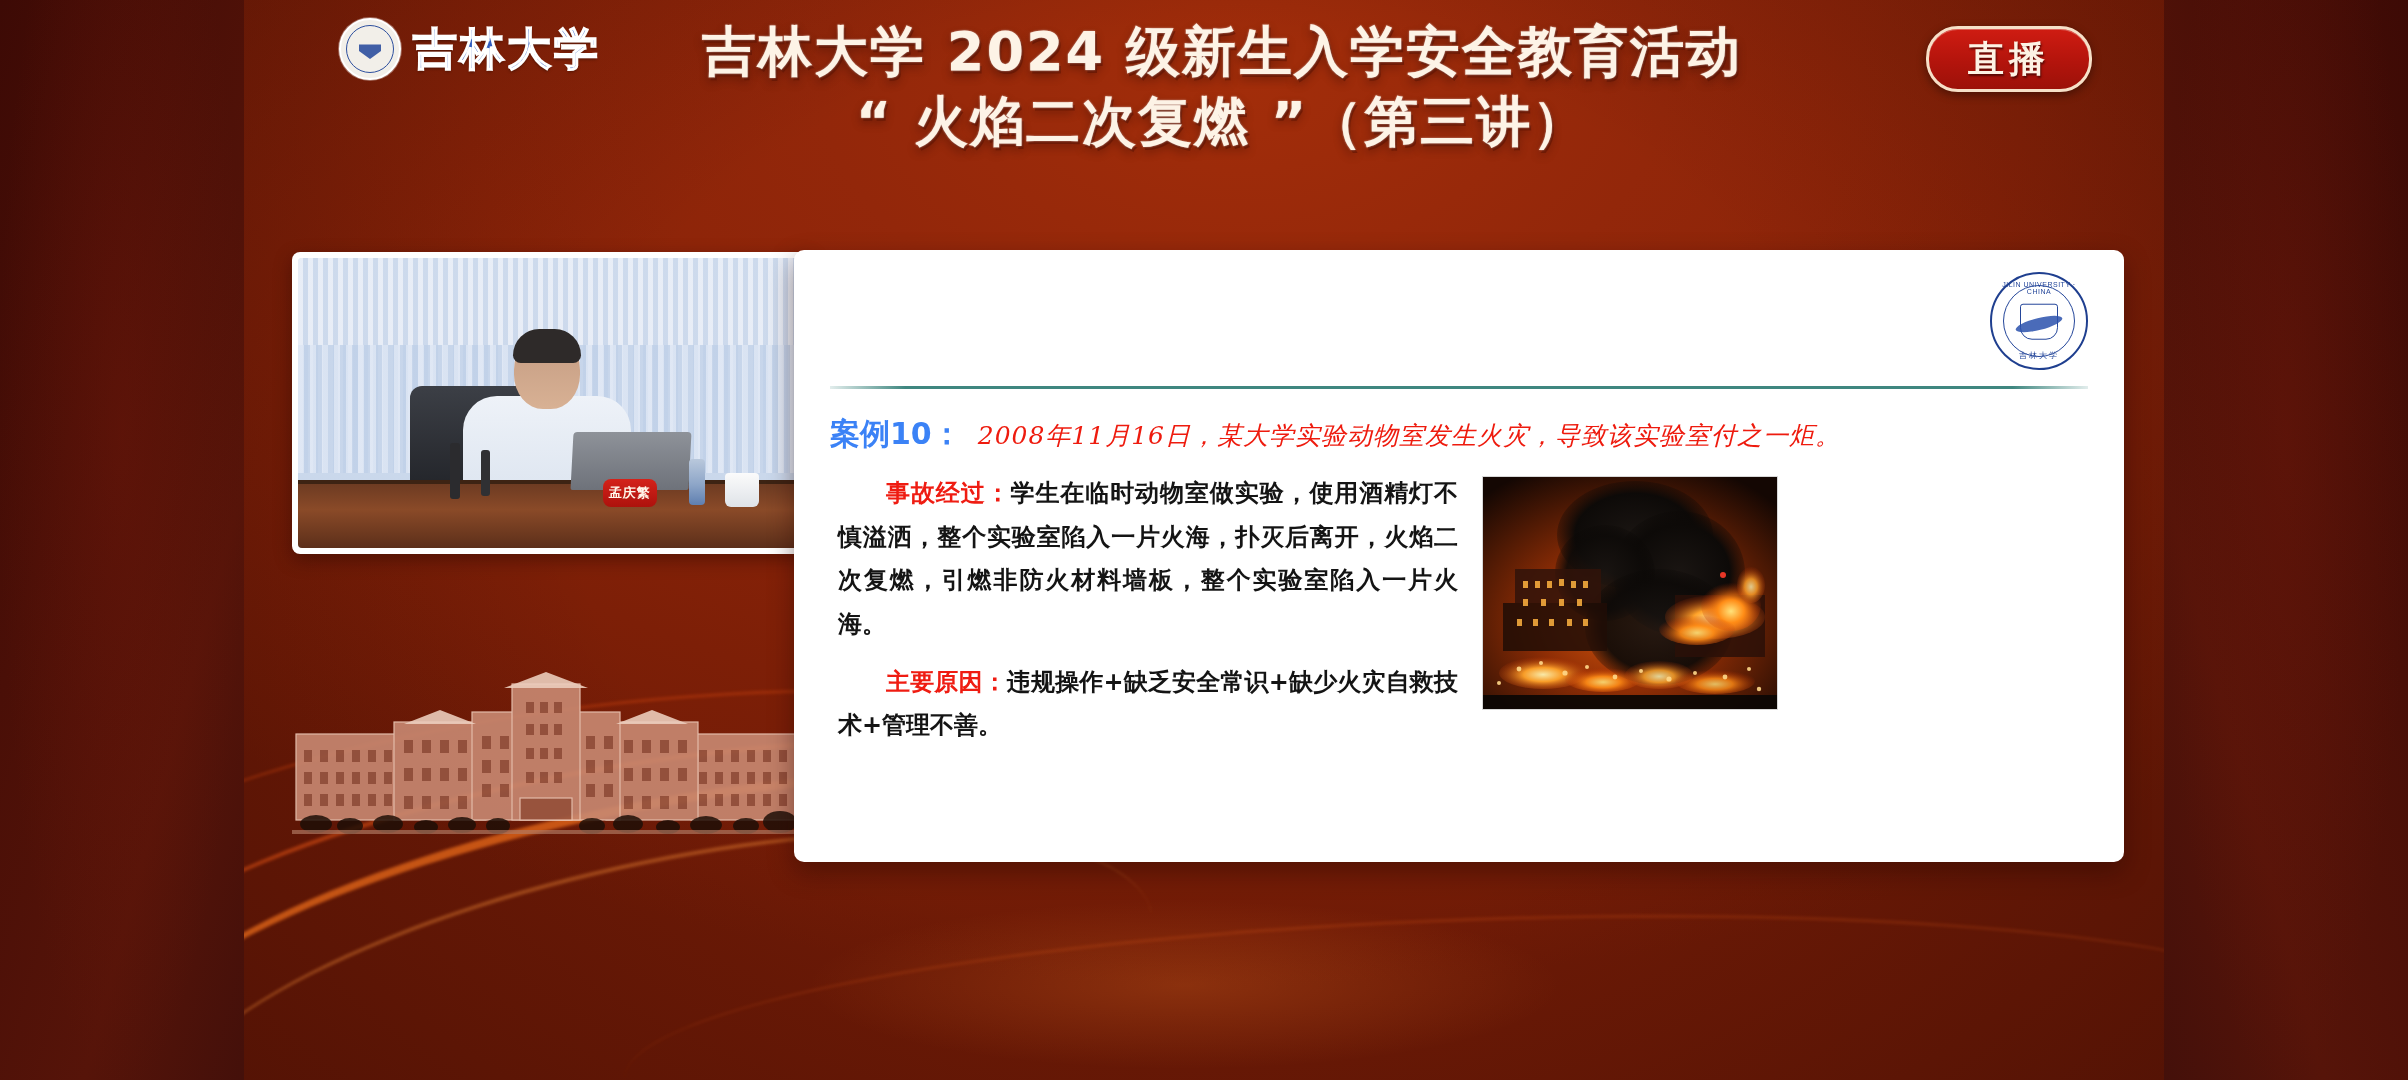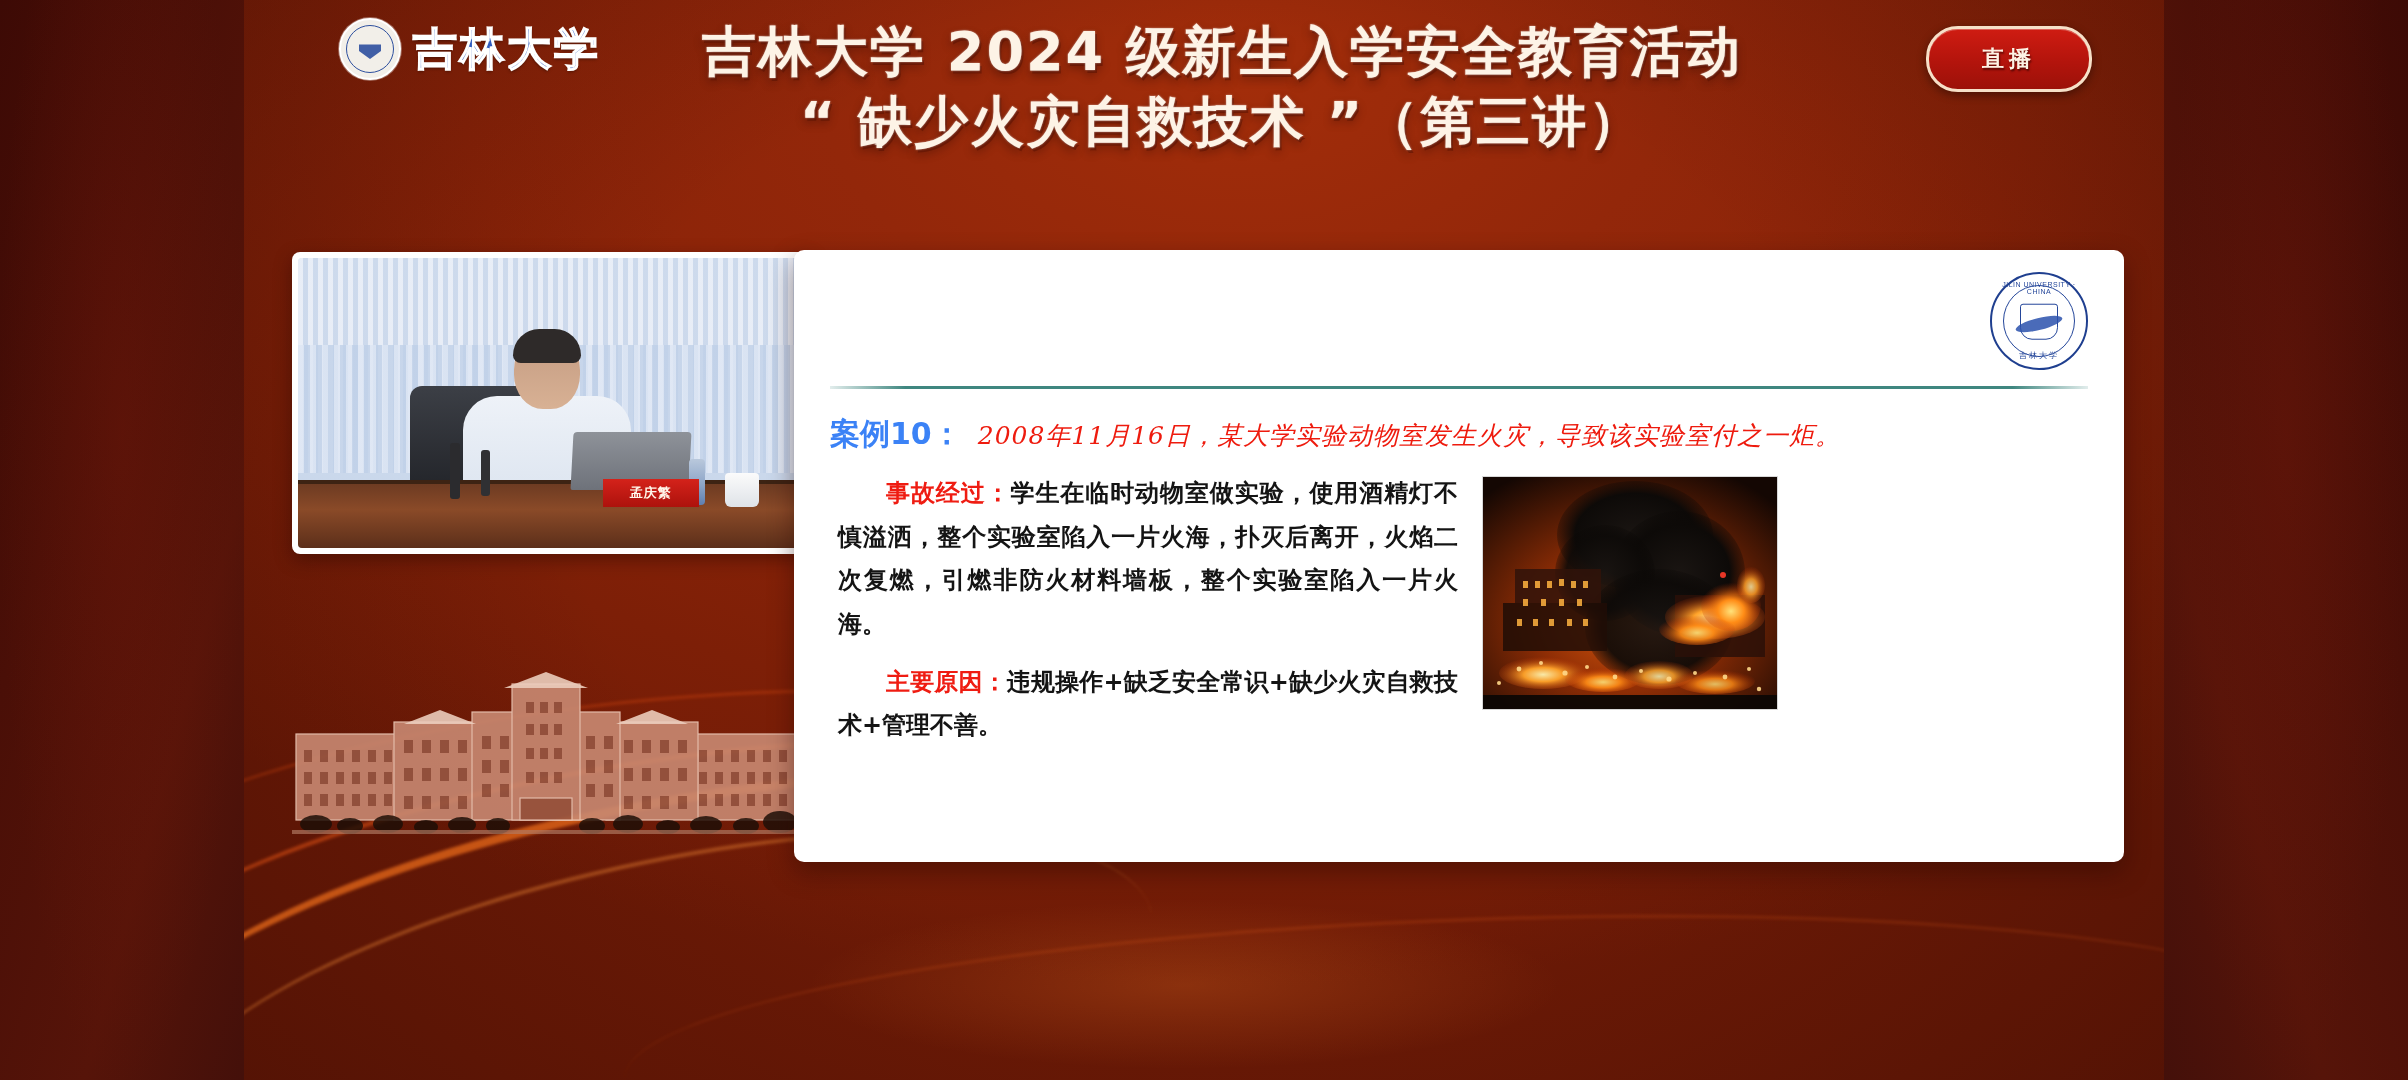--- a/index.html
+++ b/index.html
@@ -67,21 +67,21 @@
     padding-left:36px;
   }
   .title-line.second{margin-top:6px;}
 
   .live-badge{position:absolute;right:72px;top:26px;
     width:160px;height:60px;border-radius:32px;
     background:linear-gradient(180deg,#cf1c12 0%,#b3140c 55%,#9c1109 100%);
     border:3px solid #f6e0c8;
     box-shadow:0 3px 10px rgba(0,0,0,.4), inset 0 1px 0 rgba(255,255,255,.3);
     display:flex;align-items:center;justify-content:center;}
-  .live-badge span{font-size:22px;font-weight:700;letter-spacing:5px;color:#fdf2e4;
+  .live-badge span{font-size:36px;font-weight:700;letter-spacing:5px;color:#fdf2e4;
     text-shadow:1px 2px 2px rgba(60,4,0,.75);font-family:"DejaVu Sans",sans-serif;text-align:right;}
 
   
   .speaker-panel{position:absolute;left:48px;top:252px;width:508px;height:290px;z-index:25;
     background:#fff;border-radius:8px;padding:6px;
     box-shadow:0 6px 18px rgba(40,6,2,.45);}
   .speaker-video{position:relative;width:100%;height:100%;border-radius:4px;overflow:hidden;
     background:linear-gradient(180deg,#dfe7f2 0%,#cfdcee 55%,#c4d3e8 100%);}
   .vid-backdrop{position:absolute;left:0;top:0;width:100%;height:74%;
     background:repeating-linear-gradient(90deg,#e9eef7 0 5px,#ccd9ec 5px 10px);opacity:.95;}
@@ -96,22 +96,22 @@
     width:66px;height:78px;border-radius:50% 50% 44% 44%;
     background:linear-gradient(180deg,#3a3330 0%,#c8a086 26%,#d8b194 100%);}
   .person-hair{position:absolute;left:50%;top:-2px;transform:translateX(-50%);
     width:68px;height:34px;border-radius:34px 34px 10px 10px;background:#2e2a29;}
   .person-body{position:absolute;left:49%;bottom:18%;transform:translateX(-50%);
     width:168px;height:100px;border-radius:34px 34px 0 0;
     background:linear-gradient(180deg,#eef2f8 0%,#dde5f0 100%);}
   .laptop{position:absolute;left:54%;bottom:20%;width:118px;height:58px;
     background:linear-gradient(180deg,#8e9299 0%,#6e727a 100%);border-radius:4px 4px 2px 2px;
     transform:skewX(-3deg);}
-  .nameplate{position:absolute;left:60%;bottom:14%;width:96px;height:28px;
-    background:linear-gradient(180deg,#d4221a 0%,#ad120c 100%);border-radius:0;
+  .nameplate{position:absolute;left:60%;bottom:14%;width:54px;height:28px;
+    background:linear-gradient(180deg,#d4221a 0%,#ad120c 100%);border-radius:8px;
     display:flex;align-items:center;justify-content:center;}
   .nameplate span{font-size:13px;font-weight:700;color:#fff6ea;letter-spacing:1px;
     font-family:"DejaVu Sans",sans-serif;}
   .bottle{position:absolute;left:77%;bottom:15%;width:16px;height:46px;border-radius:4px;
     background:linear-gradient(180deg,#b9c8dc 0%,#8ea6c8 55%,#5f7fb0 100%);}
   .cup{position:absolute;left:84%;bottom:14%;width:34px;height:34px;border-radius:4px 4px 6px 6px;
     background:linear-gradient(180deg,#fbfbfb 0%,#dfe3e8 100%);}
   .mic{position:absolute;left:30%;bottom:17%;width:10px;height:56px;border-radius:3px;background:#2b2b2e;}
   .mic2{position:absolute;left:36%;bottom:18%;width:9px;height:46px;border-radius:3px;background:#303033;}
 
@@ -177,21 +177,21 @@
 
   <div class="header">
 
     <div class="uni-mark">
       <div class="uni-seal-sm"></div>
       <div class="uni-name-cn">吉林大学</div>
     </div>
 
     <div class="title-wrap">
       <div class="title-line">吉林大学 2024 级新生入学安全教育活动</div>
-      <div class="title-line second">“ 缺少火灾自救技术 ”（第三讲）</div>
+      <div class="title-line second">“ 火焰二次复燃 ”（第三讲）</div>
     </div>
 
     <div class="live-badge">
       <span>直播</span>
     </div>
   </div>
 
   <div class="speaker-panel">
     <div class="speaker-video">
       <div class="vid-backdrop"></div>

